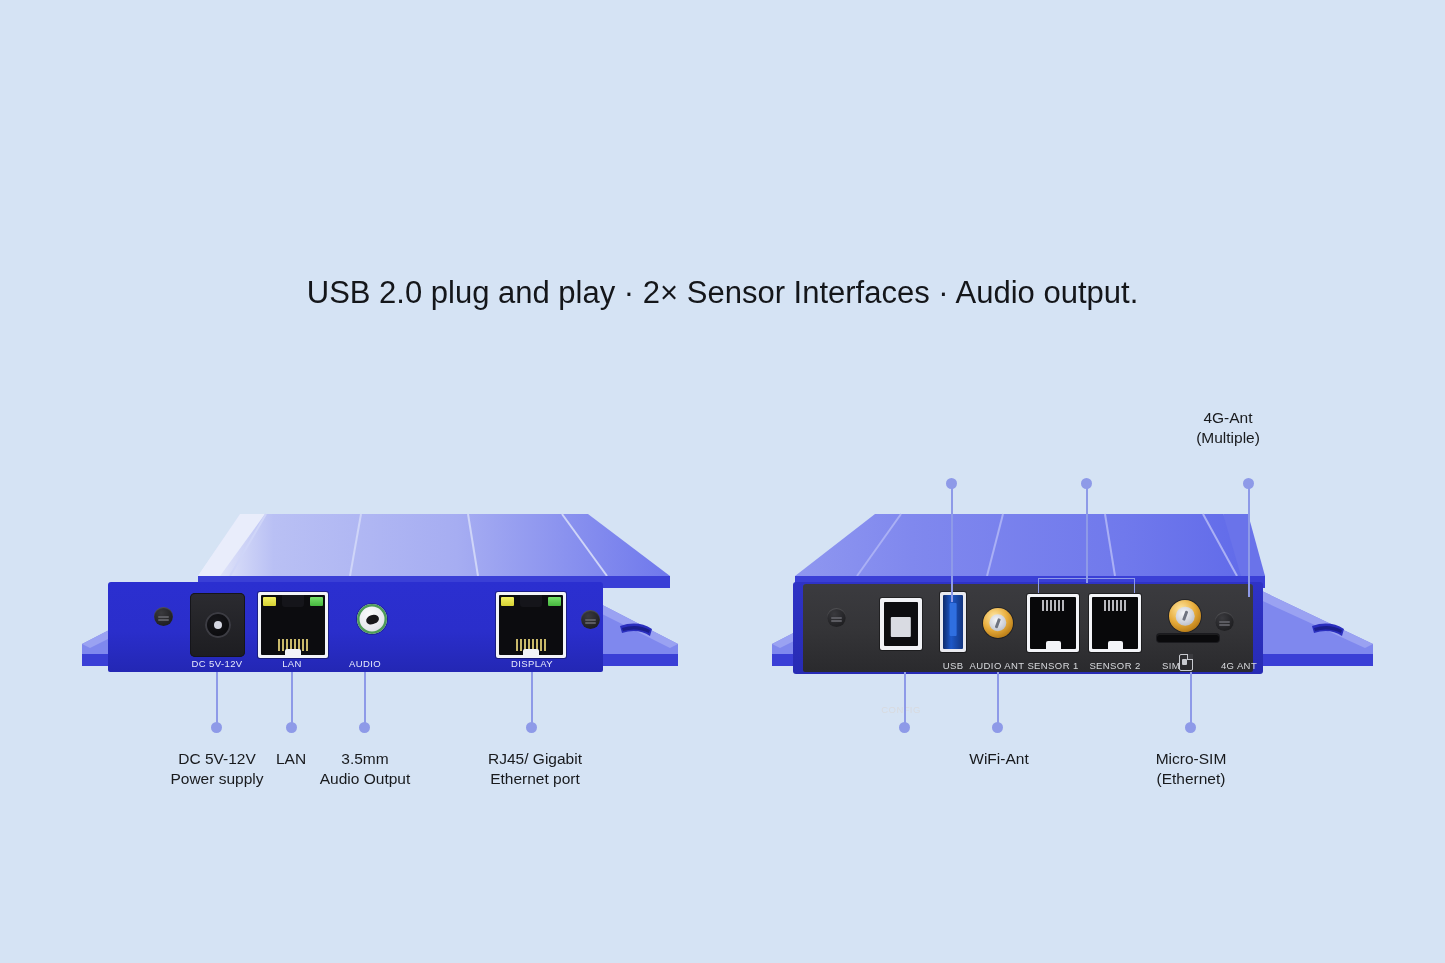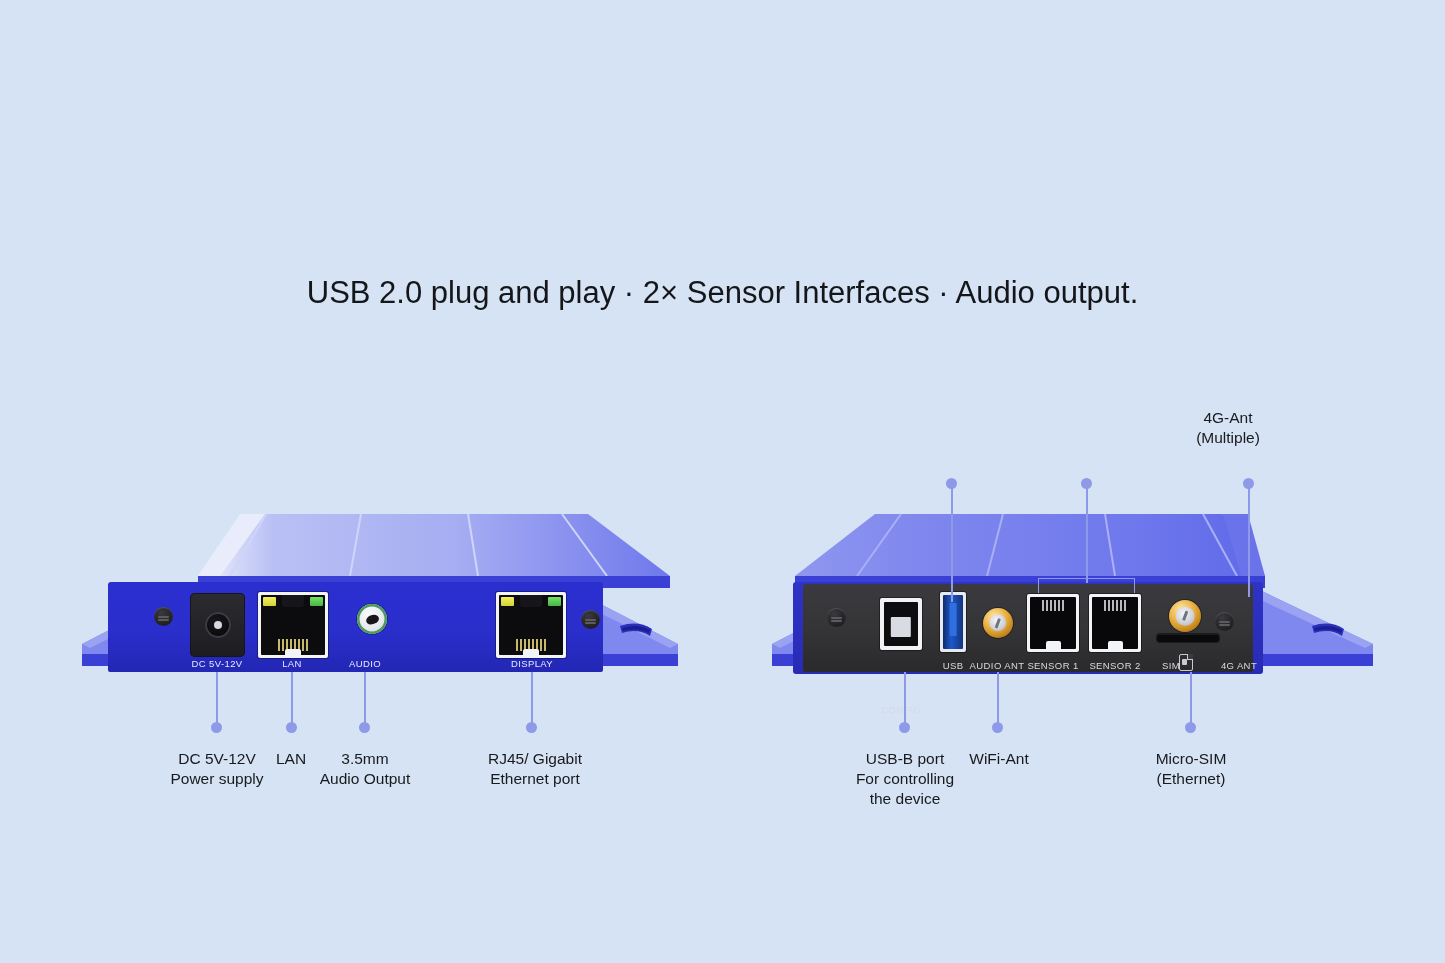--- a/index.html
+++ b/index.html
@@ -633,20 +633,17 @@
 
   <div class="lead-line" style="left:904px; top:672px; height:52px;"></div>
   <div class="lead-dot" style="left:899px; top:722px;"></div>
 
   <div class="lead-line" style="left:997px; top:672px; height:52px;"></div>
   <div class="lead-dot" style="left:992px; top:722px;"></div>
 
   <div class="lead-line" style="left:1190px; top:672px; height:52px;"></div>
   <div class="lead-dot" style="left:1185px; top:722px;"></div>
 
-  <div class="callout" style="left:832px; top:749px; width:146px;">USB-B port
-For controlling
-the device</div>
   <div class="callout" style="left:953px; top:749px; width:92px;">WiFi-Ant</div>
   <div class="callout" style="left:1130px; top:749px; width:122px;">Micro-SIM
 (Ethernet)</div>
 
 </div>
 
 </body></html>

